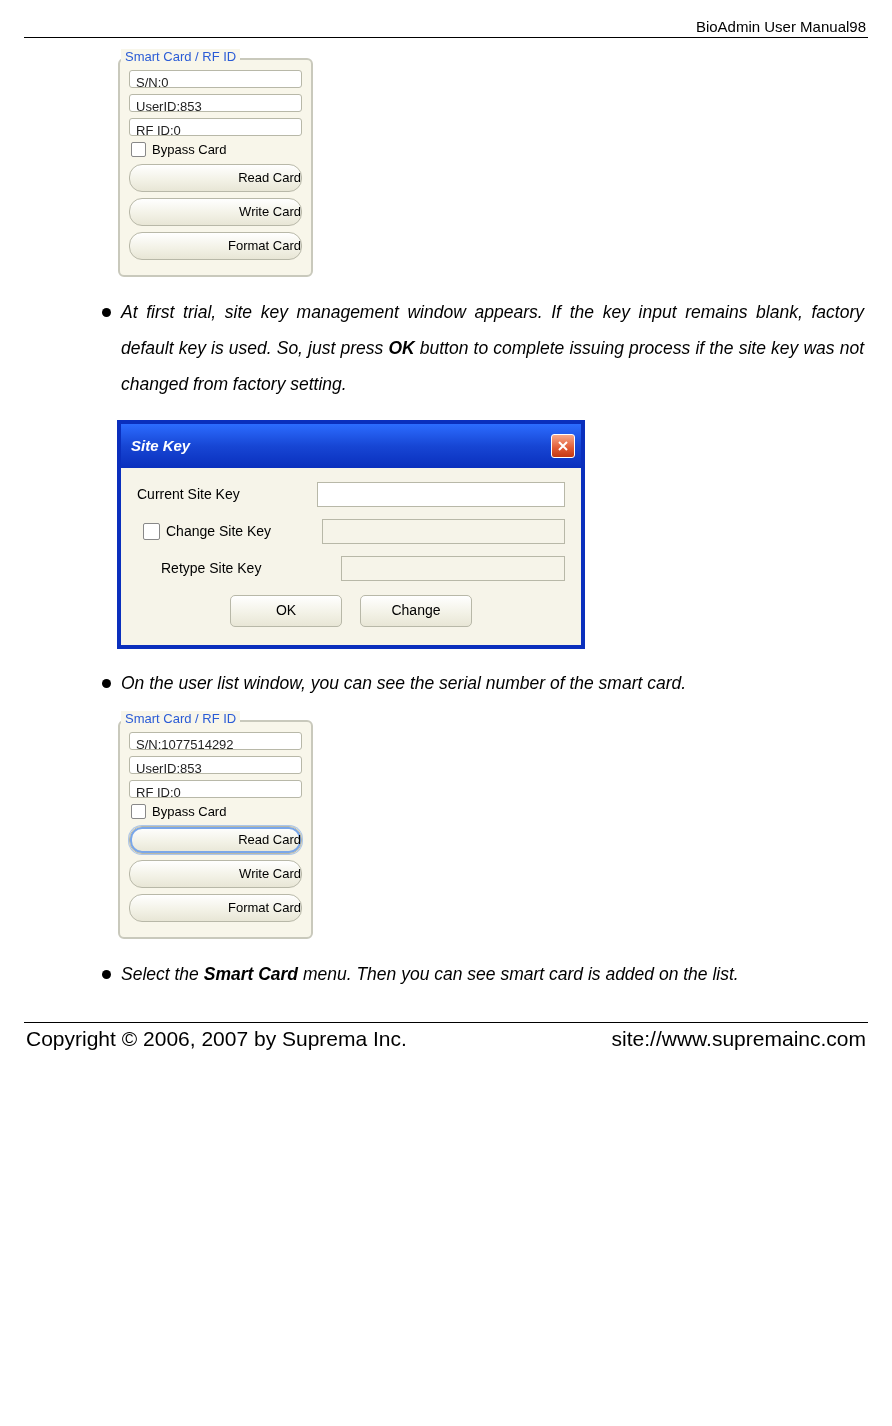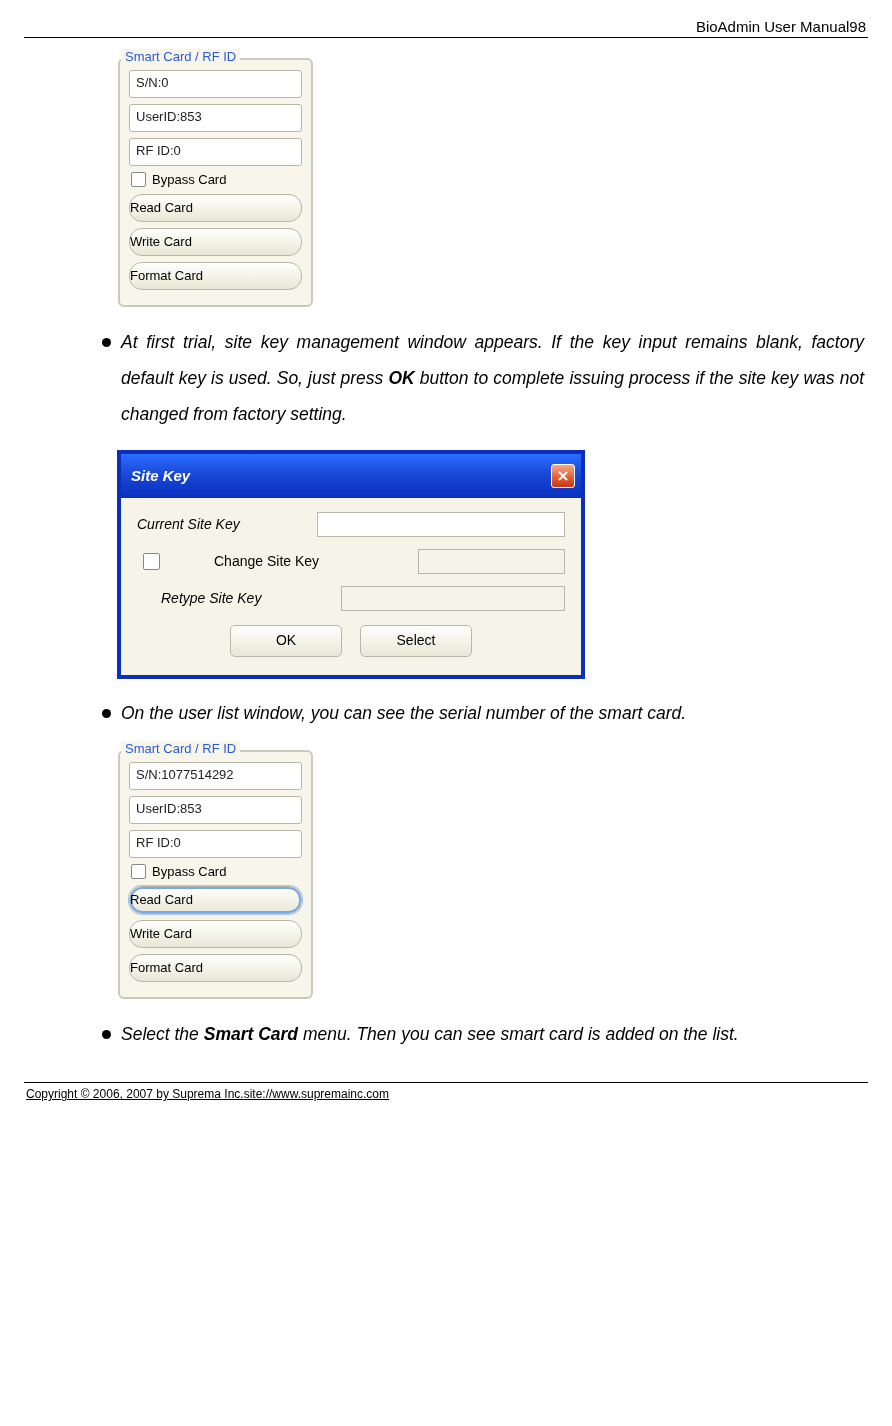--- a/index.html
+++ b/index.html
@@ -69,21 +69,21 @@
     position: absolute;
     top: -11px;
     left: 1px;
     background: #f8f6ea;
     padding: 0 4px;
     color: #2a5bd6;
     font-size: 13px;
   }
   .rf-row {
     width: 100%;
-    height: 28px;
+    height: 18px;
     margin-bottom: 6px;
     border: 1px solid #b8b8a8;
     border-radius: 3px;
     background: #fff;
     font-size: 13px;
     line-height: 24px;
     padding: 0 6px;
     box-sizing: border-box;
     color: #222;
     white-space: nowrap;
@@ -104,21 +104,21 @@
     box-sizing: border-box;
   }
   .rf-btn {
     width: 100%;
     height: 28px;
     margin-bottom: 6px;
     border: 1px solid #b8b8a8;
     border-radius: 13px;
     background: linear-gradient(#ffffff,#f2f1e5 60%,#e8e6d6);
     font-size: 13px;
-    text-align: left;
+    text-align: right;
     line-height: 26px;
     box-sizing: border-box;
   }
   .rf-btn.focus {
     box-shadow: 0 0 0 2px #7aa7e9 inset, 0 0 0 1px rgba(122,167,233,.6);
   }
 
   
   .dlg {
     width: 460px;
@@ -150,41 +150,39 @@
     font-weight: bold;
     font-style: normal;
   }
   .dlg-body {
     padding: 14px 16px 14px 16px;
   }
   .dlg-row {
     display: flex;
     align-items: center;
     margin-bottom: 12px;
-    font-style: italic;
   }
   .dlg-row label {
     width: 180px;
     font-size: 14px;
   }
   .dlg-input {
     flex: 1;
     height: 25px;
     border: 1px solid #b8b8a8;
     background: #fff;
     box-sizing: border-box;
   }
   .dlg-input.disabled {
     background: #f6f4e9;
   }
   .dlg-check {
     display: flex;
     align-items: center;
     margin: 0 0 12px 6px;
-    gap: 48px;
   }
   .dlg-check .box {
     width: 15px; height: 15px; border:1px solid #888; background:#fff; margin-right:6px; border-radius:2px;
   }
   .dlg-check .lbl { font-size: 14px; width: 156px; }
   .dlg-btnrow {
     display: flex;
     justify-content: center;
     gap: 18px;
     margin: 14px 0 4px 0;
@@ -200,23 +198,23 @@
     line-height: 28px;
   }
 
   .footer-hr {
     border: none;
     border-top: 1.5px solid #000;
     margin: 30px 0 4px 0;
   }
   .footer-row {
     display: flex;
-    font-size: 12px;
+    justify-content: space-between;
+    font-size: 21px;
     padding: 0 2px 6px 2px;
-    text-decoration: underline;
   }
 </style>
 </head>
 <body>
 
 <div class="page">
 
   <div class="header-row">
     <span>BioAdmin User Manual</span>
     <span>98</span>
@@ -267,21 +265,21 @@
             <span class="box"></span>
             <span class="lbl">Change Site Key</span>
             <div class="dlg-input disabled" style="flex:1"></div>
           </div>
           <div class="dlg-row">
             <label style="padding-left:24px;width:180px">Retype Site Key</label>
             <div class="dlg-input disabled"></div>
           </div>
           <div class="dlg-btnrow">
             <div class="dlg-btn">OK</div>
-            <div class="dlg-btn">Select</div>
+            <div class="dlg-btn">Change</div>
           </div>
         </div>
       </div>
     </div>
 
     <div class="bullet-block">
       <span class="bullet-dot"></span>
       <div class="bullet-text">On the user list window, you can see the serial number of the smart card.</div>
     </div>
 

